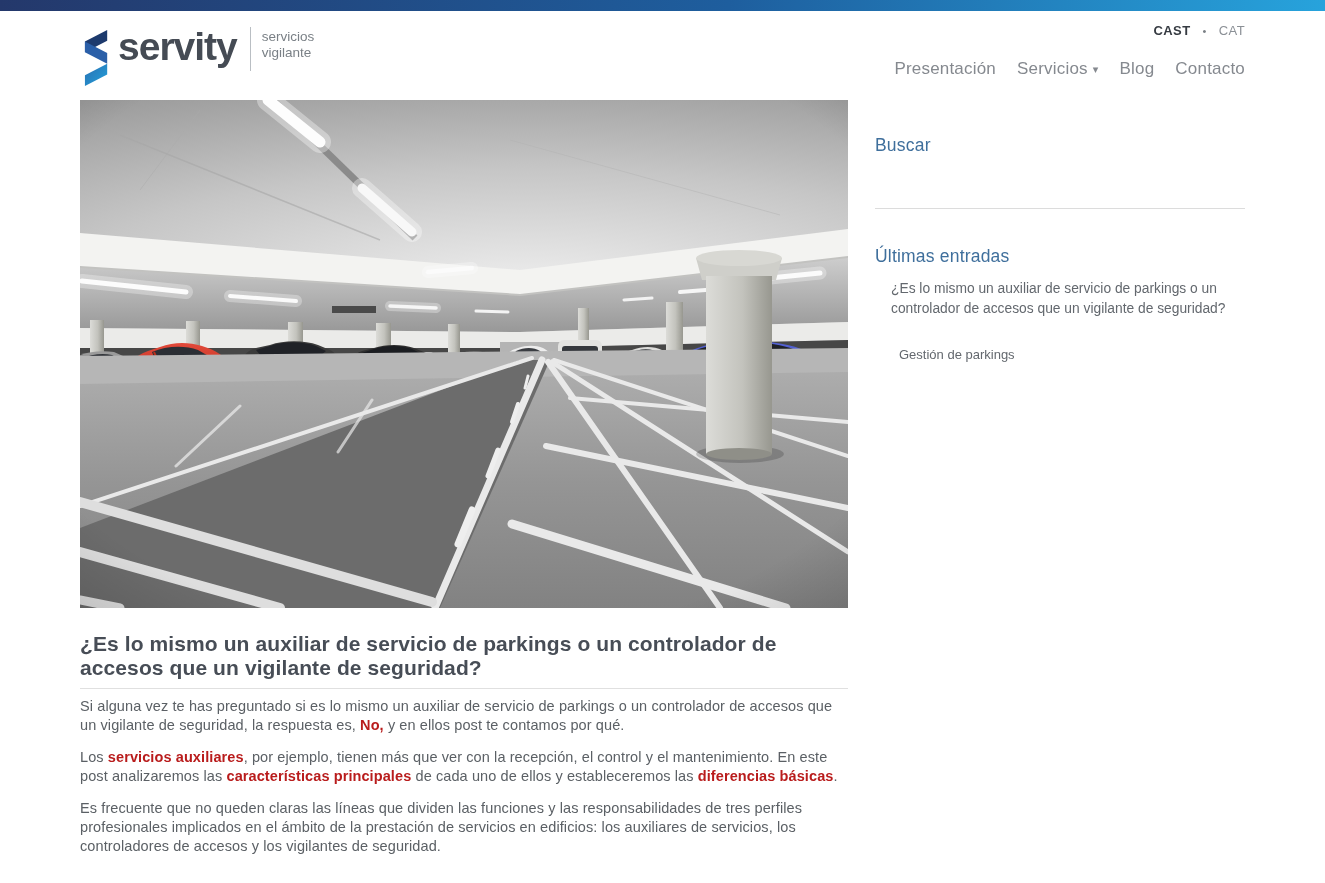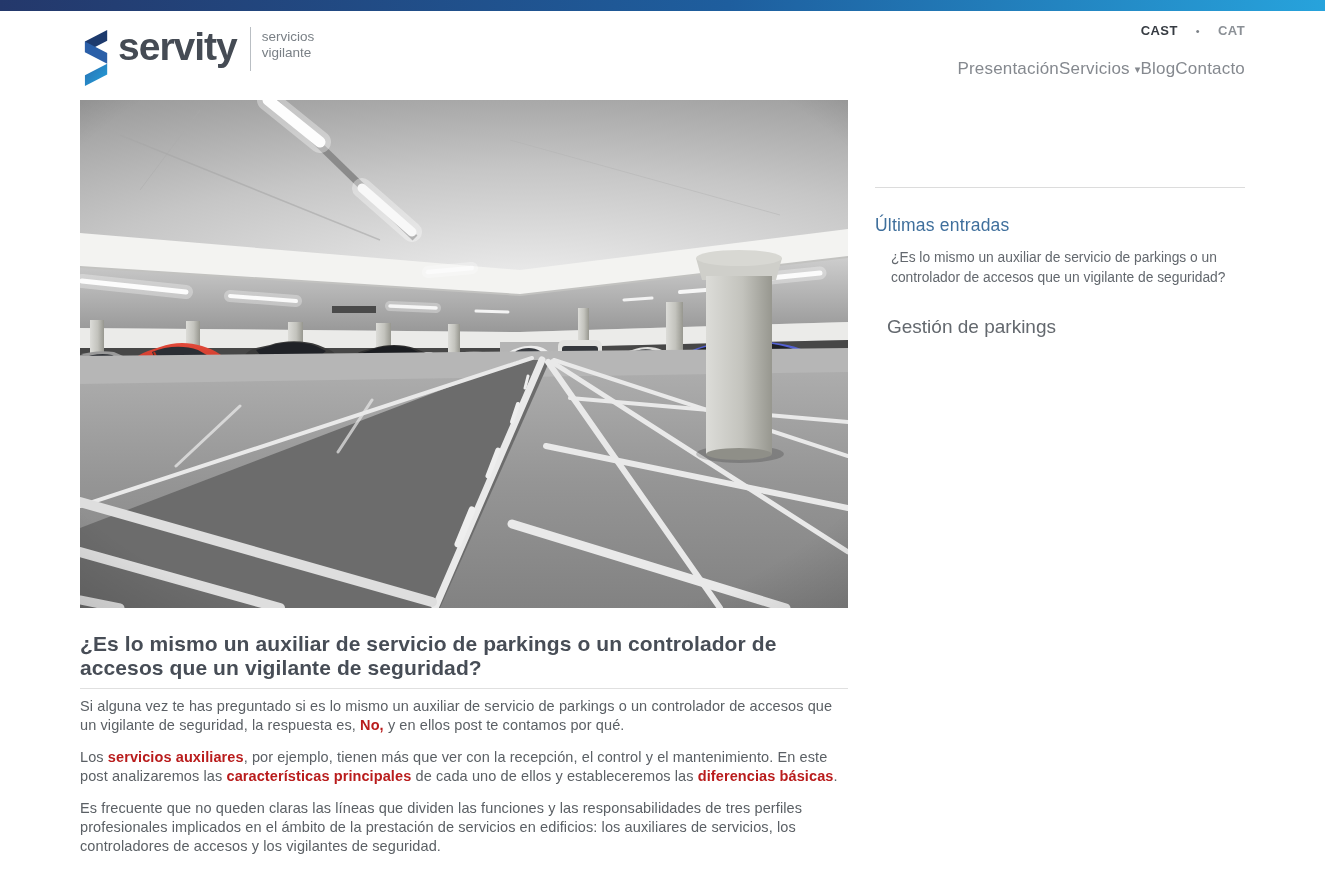--- a/index.html
+++ b/index.html
@@ -15,42 +15,42 @@
   .page{width:1325px;height:883px;overflow:hidden;background:#fff;position:relative}
   .topbar{height:11px;background:linear-gradient(90deg,var(--topbar_left) 0%,var(--topbar_mid) 55%,var(--topbar_right) 100%)}
   .wrap{width:1165px;margin:0 auto}
   .header-inner{display:flex;justify-content:space-between;align-items:flex-start;height:89px}
   .logo{display:flex;align-items:flex-start;margin-top:16px;cursor:pointer;text-decoration:none}
   .logo-icon{margin-right:10px}
   .logo-brand{font-size:39px;font-weight:700;letter-spacing:-1px;color:var(--logo-text,#454b54);color:var(--logo_text);line-height:1}
   .logo-sep{width:1px;height:44px;background:#b9bec3;margin:0 11px 0 13px}
   .logo-tagline{font-size:13.5px;color:#7a8086;line-height:1.18;padding-top:2px}
   .header-right{display:flex;flex-direction:column;align-items:flex-end;padding-top:12px}
-  .lang-row{font-size:13px;letter-spacing:.4px;display:flex;align-items:center;gap:18px}
+  .lang-row{font-size:13px;letter-spacing:.4px;display:flex;align-items:center;gap:12px}
   .lang-active{color:var(--lang_active);font-weight:700;text-decoration:none}
   .lang-dot{color:#7b8086;font-size:11px}
-  .lang-inactive{color:var(--lang_inactive);text-decoration:none;font-weight:700}
-  .nav-row{display:flex;margin-top:21px;align-items:baseline}
+  .lang-inactive{color:var(--lang_inactive);text-decoration:none;font-weight:400}
+  .nav-row{display:flex;gap:21px;margin-top:21px;align-items:baseline}
   .nav-link{font-size:17px;color:var(--nav_text);text-decoration:none;letter-spacing:.2px;display:flex;align-items:baseline;gap:5px}
   .caret{font-size:11px;color:var(--nav_text);position:relative;top:-1px}
   .content{display:grid;grid-template-columns:768px 370px;column-gap:27px;align-items:start}
   .photo-frame{width:768px;height:508px;overflow:hidden;background:#bdbdbd}
   .photo-frame svg{display:block}
   .article-title{font-size:21px;font-weight:700;color:var(--title);line-height:1.12;margin:24px 0 9px;letter-spacing:.1px}
   .title-rule{border:0;border-top:1px solid var(--divider);margin:0 0 8px}
   .article-body p{font-size:14.5px;line-height:1.31;color:var(--body_text);margin:0 0 13px;letter-spacing:.1px}
   .article-body b{color:#b91c1c}
   .sidebar{padding-top:35px}
   .sb-heading{font-size:17.5px;font-weight:400;color:var(--accent);margin:0;letter-spacing:.2px}
   .sb-search-input{display:block;width:100%;height:30px;border:0;outline:none;background:#fff;margin-top:8px;font-family:inherit}
   .sb-rule{border:0;border-top:1px solid #dcdcdc;margin:14px 0 0}
-  .sb-section-latest{margin-top:27px}
+  .sb-section-latest{margin-top:37px}
   .sb-post-link{display:block;font-size:13.8px;line-height:1.42;color:#63686e;text-decoration:none;margin:12px 0 0 16px;width:344px}
   .sb-section-categories{margin-top:29px}
-  .sb-cat-link{display:block;font-size:19px;color:#63686e;text-decoration:none;margin:12px 0 0 12px}
+  .sb-cat-link{display:block;font-size:13px;color:#63686e;text-decoration:none;margin:12px 0 0 24px}
 </style>
 </head>
 <body>
 
 <div class="page">
   <div class="topbar"></div>
 
   <header>
     <div class="wrap header-inner">
       <a class="logo">
@@ -321,20 +321,21 @@
       <hr class="title-rule">
       <div class="article-body">
           <p><span>Si alguna vez te has preguntado si es lo mismo un auxiliar de servicio de parkings o un controlador de accesos que un vigilante de seguridad, la respuesta es, </span><b>No,</b><span> y en ellos post te contamos por qué.</span></p>
           <p><span>Los </span><b>servicios auxiliares</b><span>, por ejemplo, tienen más que ver con la recepción, el control y el mantenimiento. En este post analizaremos las </span><b>características principales</b><span> de cada uno de ellos y estableceremos las </span><b>diferencias básicas</b><span>.</span></p>
           <p><span>Es frecuente que no queden claras las líneas que dividen las funciones y las responsabilidades de tres perfiles profesionales implicados en el ámbito de la prestación de servicios en edificios: los auxiliares de servicios, los controladores de accesos y los vigilantes de seguridad.</span></p>
         </div>
     </main>
 
     <aside class="sidebar">
       <section>
+        <h3 class="sb-heading">Buscar</h3>
         <input class="sb-search-input" type="text" placeholder="" style="">
         <hr class="sb-rule">
       </section>
 
       <section class="sb-section-latest">
         <h3 class="sb-heading">Últimas entradas</h3>
         <a class="sb-post-link">¿Es lo mismo un auxiliar de servicio de parkings o un controlador de accesos que un vigilante de seguridad?</a>
       </section>
 
       <section class="sb-section-categories">

